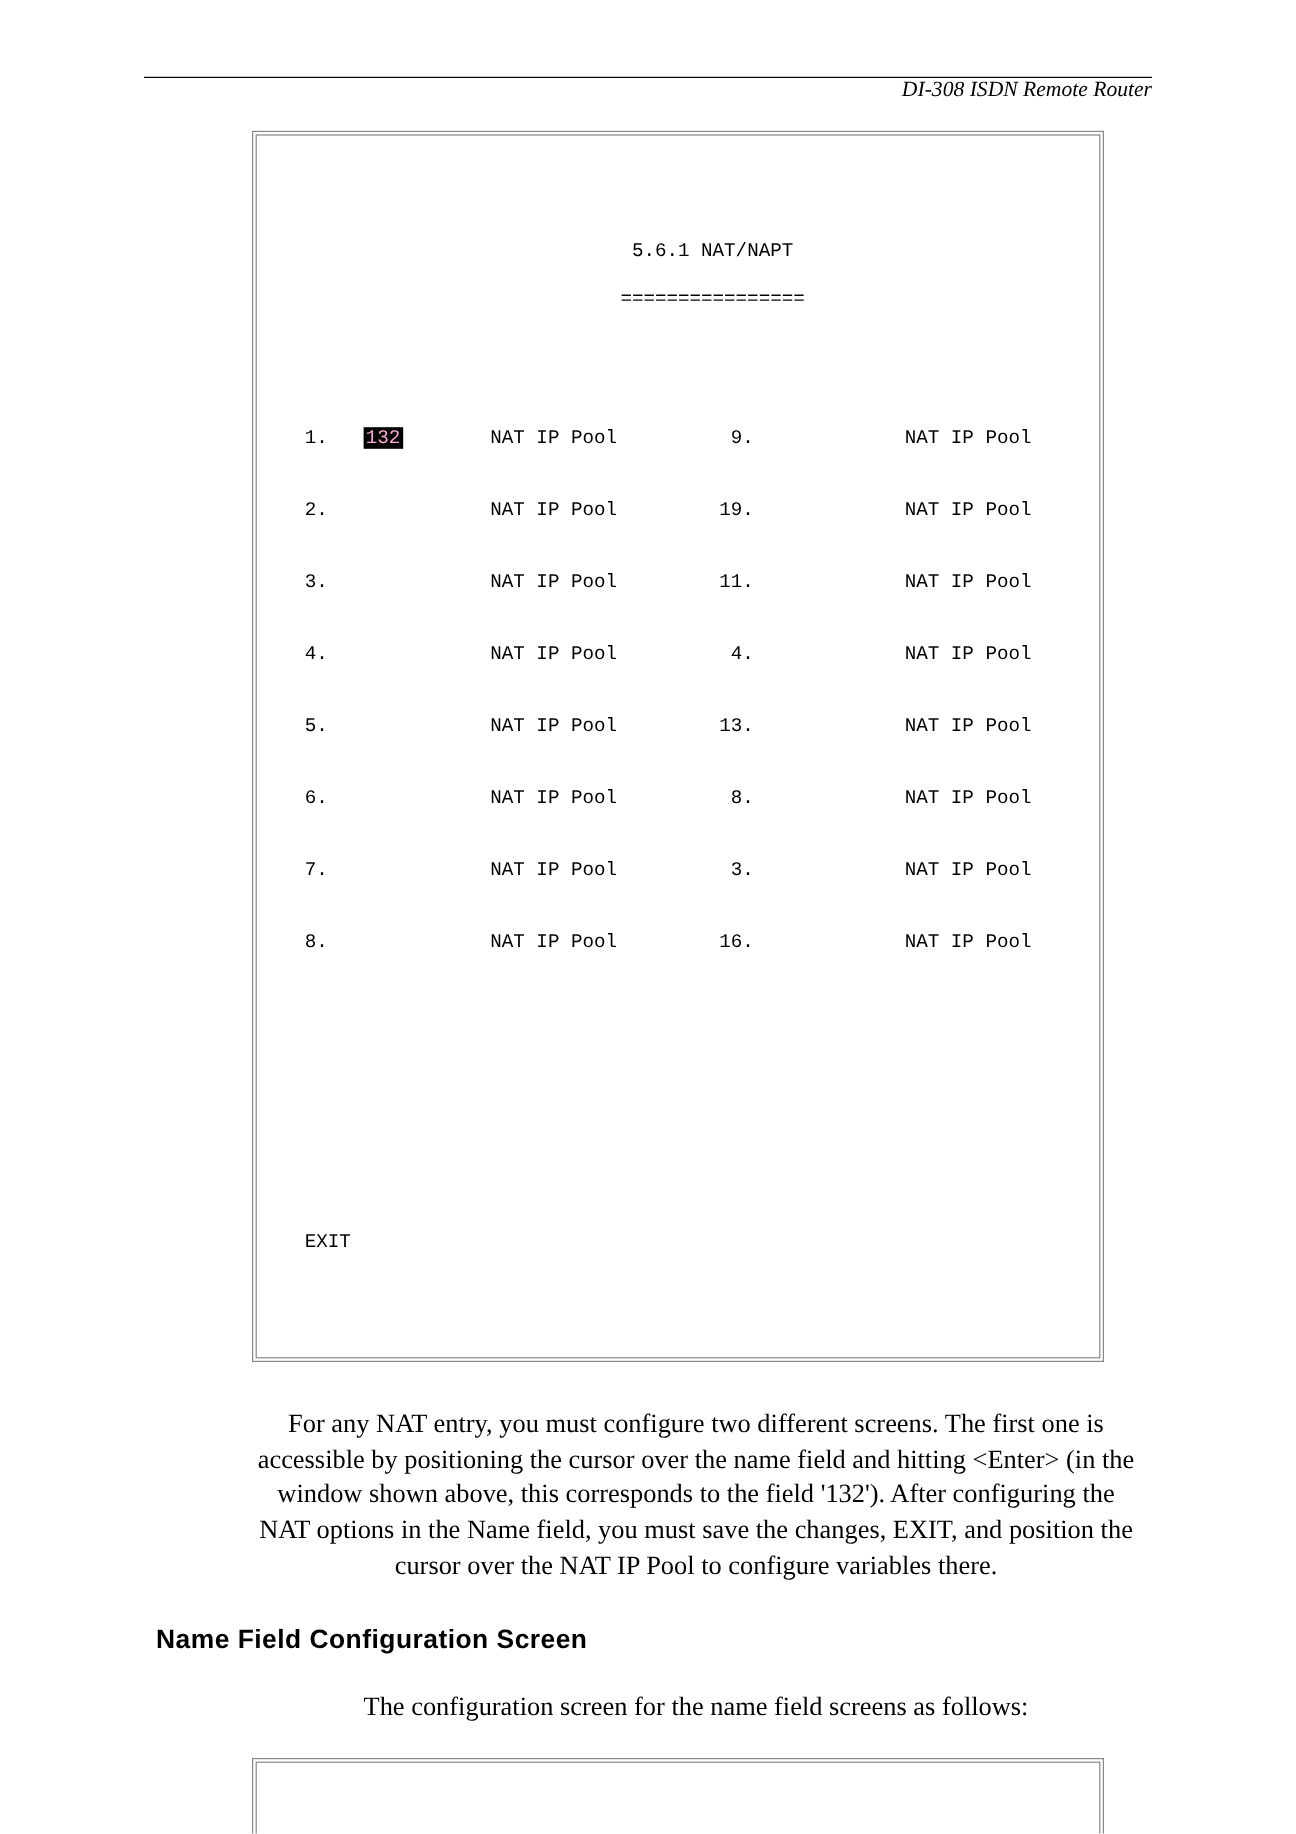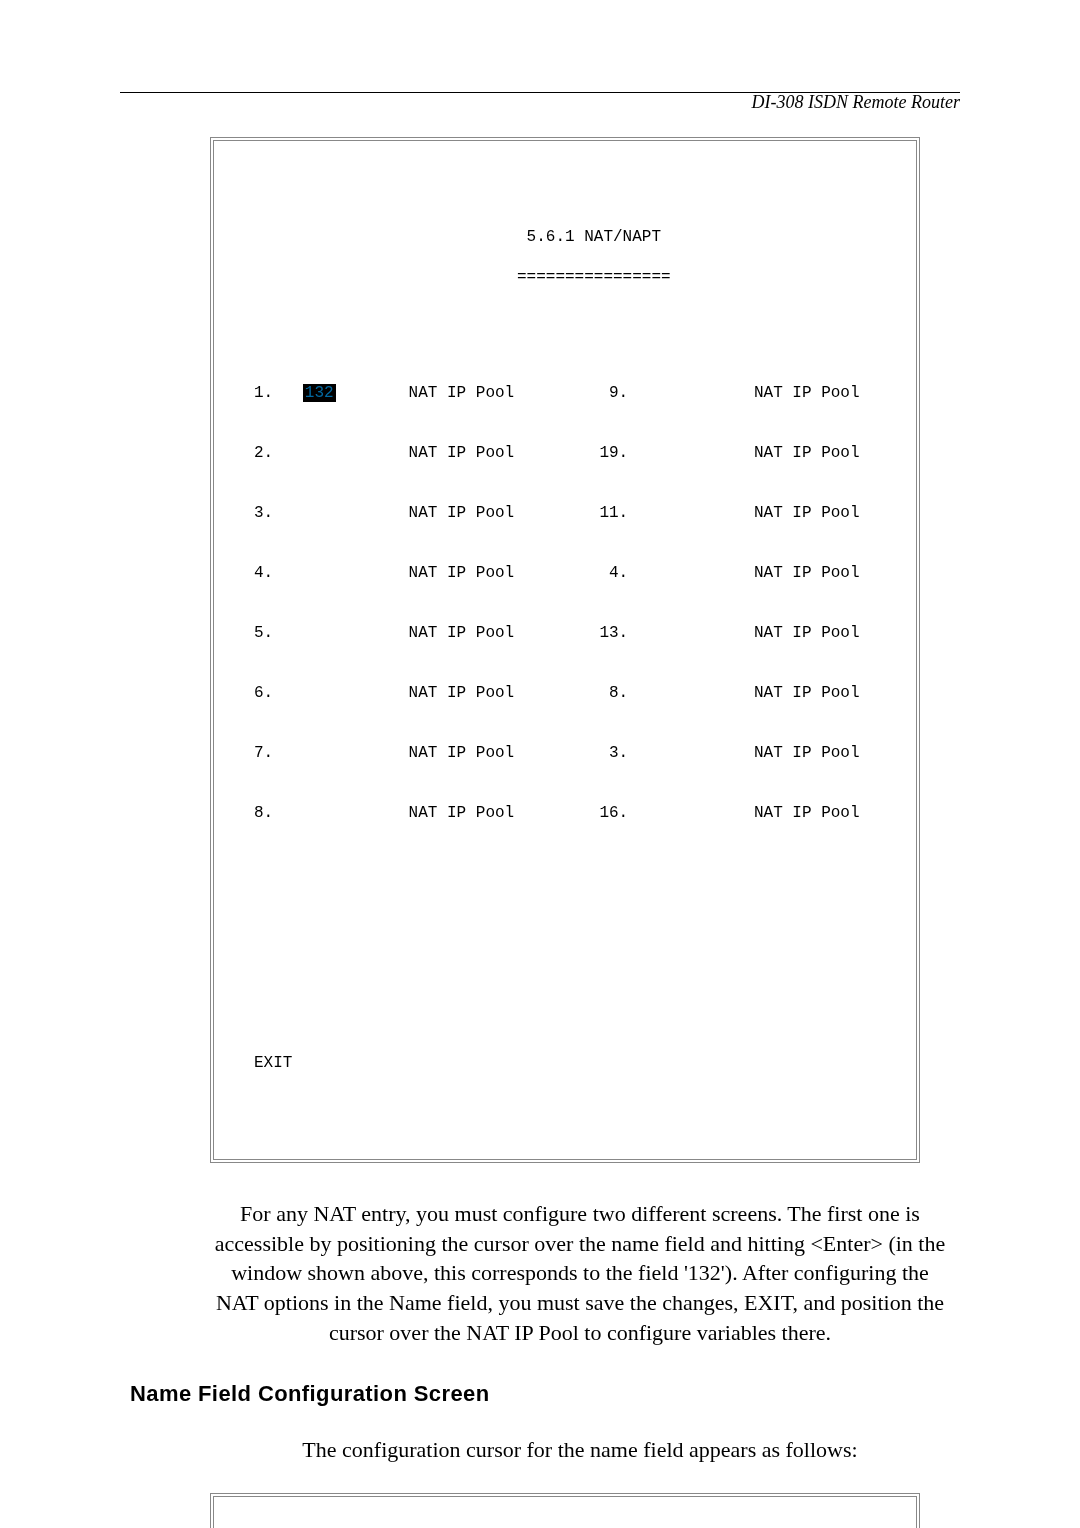--- a/index.html
+++ b/index.html
@@ -7,21 +7,21 @@
     width: 1080px;
     height: 1528px;
     background: #fff;
     font-family: 'Times New Roman', Times, serif;
     color: #000;
     position: relative;
   }
   .page {
     width: 1080px;
     height: 1528px;
-    padding: 92px 120px 40px 120px;
+    padding: 64px 120px 40px 120px;
     display: flex;
     flex-direction: column;
   }
   .header-line {
     border-bottom: 1px solid #000;
     margin-bottom: 4px;
     position: relative;
     height: 26px;
   }
   .header-title {
@@ -47,21 +47,21 @@
   }
   .term-row { display: flex; }
   .cell-num-l { width: 60px; }
   .cell-name-l { width: 130px; }
   .cell-link-l { width: 220px; }
   .cell-num-r { width: 70px; text-align: right; padding-right: 20px; }
   .cell-name-r { width: 130px; }
   .cell-link-r { width: 150px; }
   .inv {
     background: #000;
-    color: #0369a1;
+    color: #f9a8d4;
     padding: 0 2px;
     letter-spacing: 0;
   }
   .term-exit {
     text-align: left;
     margin-top: 170px;
     margin-bottom: 16px;
     padding-right: 40px;
   }
   .para {
@@ -167,20 +167,20 @@
       <span class="cell-link-r">NAT IP Pool</span>
     </div>
 
     <div class="term-exit">EXIT</div>
   </div>
 
   <p class="para">For any NAT entry, you must configure two different screens. The first one is accessible by positioning the cursor over the name field and hitting &lt;Enter&gt; (in the window shown above, this corresponds to the field '132'). After configuring the NAT options in the Name field, you must save the changes, EXIT, and position the cursor over the NAT IP Pool to configure variables there.</p>
 
   <h3 class="section-heading">Name Field Configuration Screen</h3>
 
-  <p class="para">The configuration cursor for the name field appears as follows:</p>
+  <p class="para">The configuration screen for the name field screens as follows:</p>
 
   <div class="terminal2">
     <div class="field-row"><span>Name [</span><span class="inv">132       </span><span>]</span></div>
 
   </div>
 
 </div>
 
 </body></html>

